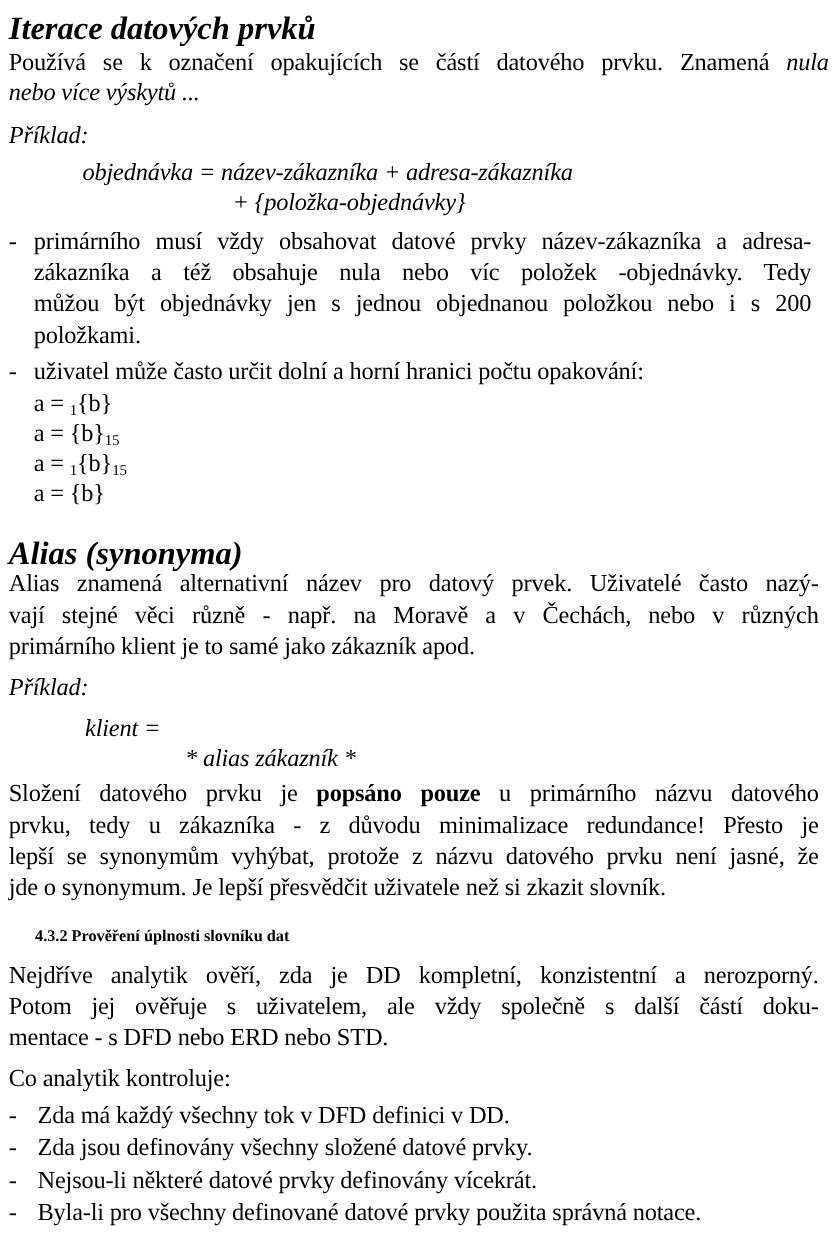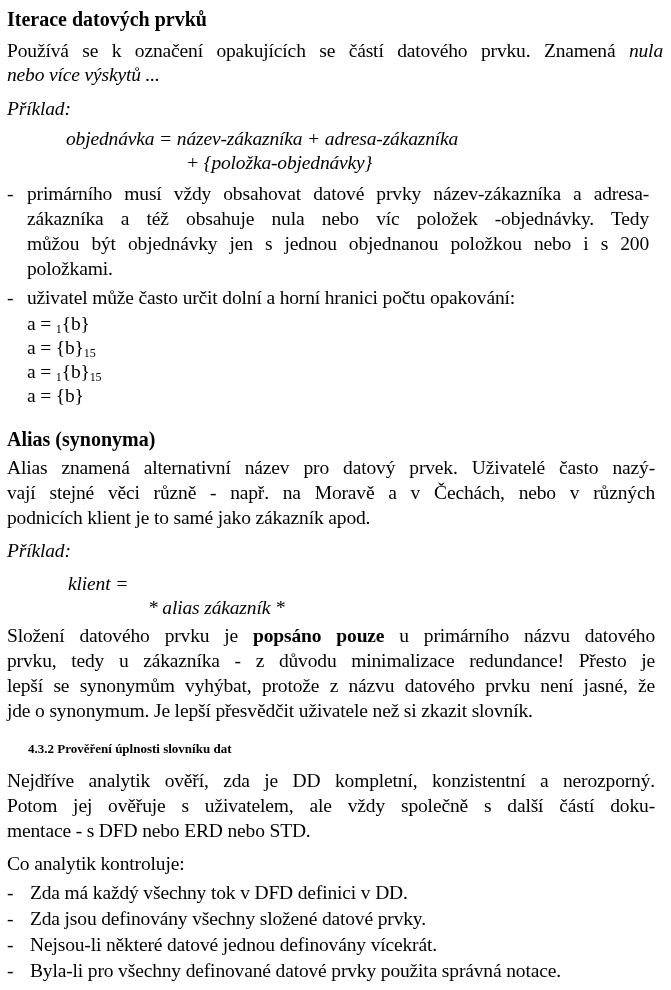--- a/index.html
+++ b/index.html
@@ -4,21 +4,21 @@
   <style>
     html, body { margin: 0; padding: 0; background: #ffffff; }
     body {
       width: 671px; height: 990px; overflow: hidden;
       font-family: "Liberation Serif", "DejaVu Serif", serif;
       color: #000000;
       position: relative;
     }
     .page { position: absolute; left: 0; top: 0; width: 671px; }
     .abs { position: absolute; white-space: nowrap; }
-    .h-italic { font-weight: bold; font-size: 20px; }
+    .h-italic { font-weight: bold; font-style: italic; font-size: 26px; }
     .h-bold { font-weight: bold; font-size: 13px; margin-left: 21px; }
     .body { font-size: 19.5px; letter-spacing: -0.15px; }
     .ital { font-style: italic; }
     .just { white-space: normal; text-align: justify; text-align-last: justify; }
     .b { font-weight: bold; }
     sub.s { font-size: 12px; vertical-align: -3px; }
     .dash { position: absolute; left: 7px; }
   </style>
 </head>
 <body>
@@ -46,21 +46,21 @@
 
   <div class="abs body" style="left:27px; top:313px;"><span>a = </span><sub class="s">1</sub><span>{b}</span><sub class="s"></sub></div>
   <div class="abs body" style="left:27px; top:337px;"><span>a = </span><sub class="s"></sub><span>{b}</span><sub class="s">15</sub></div>
   <div class="abs body" style="left:27px; top:361px;"><span>a = </span><sub class="s">1</sub><span>{b}</span><sub class="s">15</sub></div>
   <div class="abs body" style="left:27px; top:385px;"><span>a = </span><sub class="s"></sub><span>{b}</span><sub class="s"></sub></div>
 
   <div class="abs h-italic" style="left:7px; top:428px;">Alias (synonyma)</div>
 
   <div class="abs body just" style="left:7px; top:457px; width:648px;">Alias znamená alternativní název pro datový prvek. Uživatelé často nazý-</div>
   <div class="abs body just" style="left:7px; top:482px; width:648px;">vají stejné věci různě - např. na Moravě a v Čechách, nebo v různých</div>
-  <div class="abs body" style="left:7px; top:507px;">podnicích klient je to samé jako zákazník apod.</div>
+  <div class="abs body" style="left:7px; top:507px;">primárního klient je to samé jako zákazník apod.</div>
 
   <div class="abs body ital" style="left:7px; top:540px;">Příklad:</div>
 
   <div class="abs body ital" style="left:68px; top:573px;">klient =</div>
   <div class="abs body ital" style="left:148px; top:597px;">* alias zákazník *</div>
 
   <div class="abs body just" style="left:7px; top:625px; width:648px;"><span>Složení datového prvku je </span><span class="b">popsáno pouze</span><span> u primárního názvu datového</span></div>
   <div class="abs body just" style="left:7px; top:650px; width:648px;">prvku, tedy u zákazníka - z důvodu minimalizace redundance! Přesto je</div>
   <div class="abs body just" style="left:7px; top:675px; width:648px;">lepší se synonymům vyhýbat, protože z názvu datového prvku není jasné, že</div>
   <div class="abs body" style="left:7px; top:700px;">jde o synonymum. Je lepší přesvědčit uživatele než si zkazit slovník.</div>
@@ -71,17 +71,17 @@
   <div class="abs body just" style="left:7px; top:795px; width:648px;">Potom jej ověřuje s uživatelem, ale vždy společně s další částí doku-</div>
   <div class="abs body" style="left:7px; top:820px;">mentace - s DFD nebo ERD nebo STD.</div>
 
   <div class="abs body" style="left:7px; top:853px;">Co analytik kontroluje:</div>
 
   <span class="dash body" style="top:882px;">-</span>
   <div class="abs body" style="left:30px; top:882px;">Zda má každý všechny tok v DFD definici v DD.</div>
   <span class="dash body" style="top:908px;">-</span>
   <div class="abs body" style="left:30px; top:908px;">Zda jsou definovány všechny složené datové prvky.</div>
   <span class="dash body" style="top:934px;">-</span>
-  <div class="abs body" style="left:30px; top:934px;">Nejsou-li některé datové jednou definovány vícekrát.</div>
+  <div class="abs body" style="left:30px; top:934px;">Nejsou-li některé datové prvky definovány vícekrát.</div>
   <span class="dash body" style="top:960px;">-</span>
   <div class="abs body" style="left:30px; top:960px;">Byla-li pro všechny definované datové prvky použita správná notace.</div>
 
 </div>
 
 </body></html>

